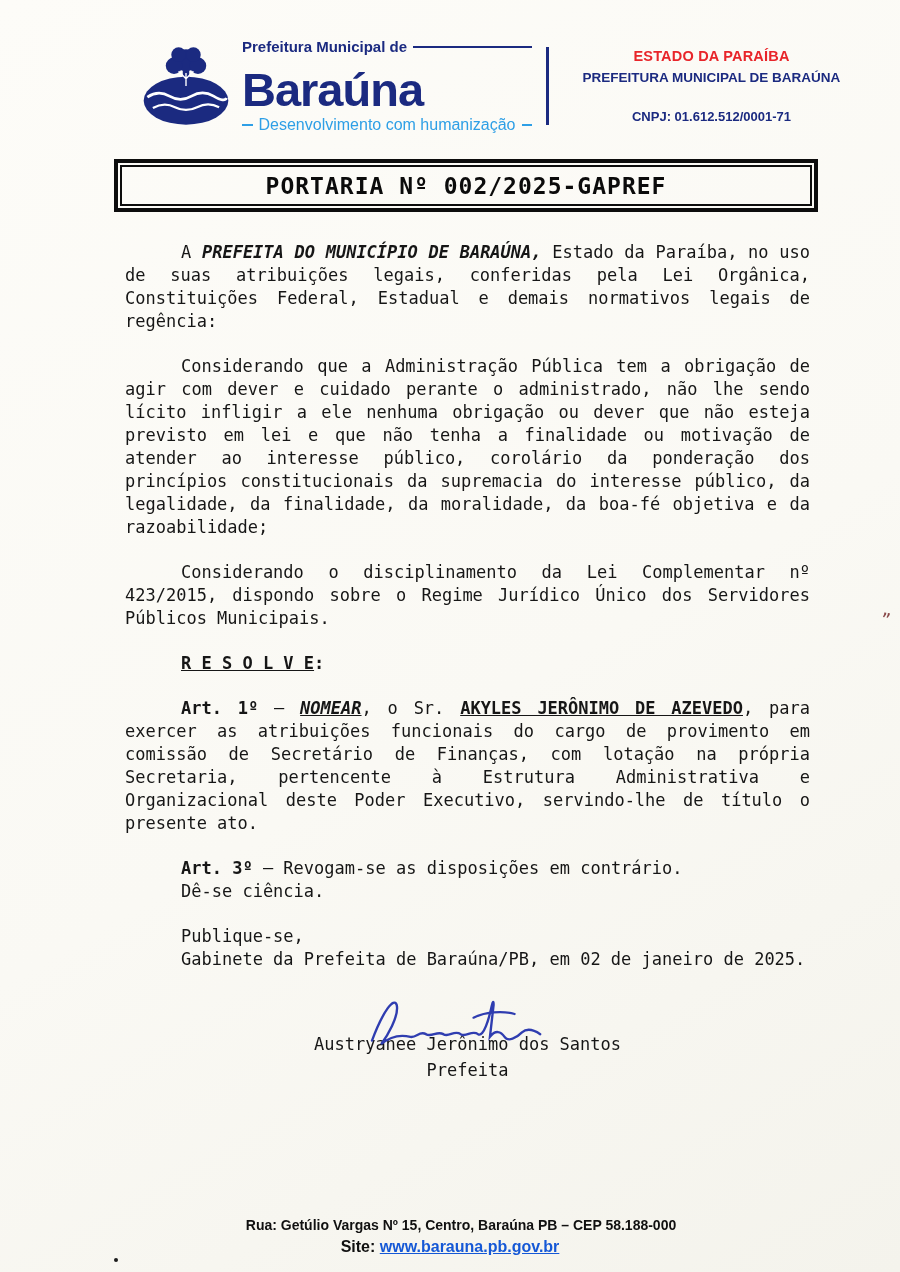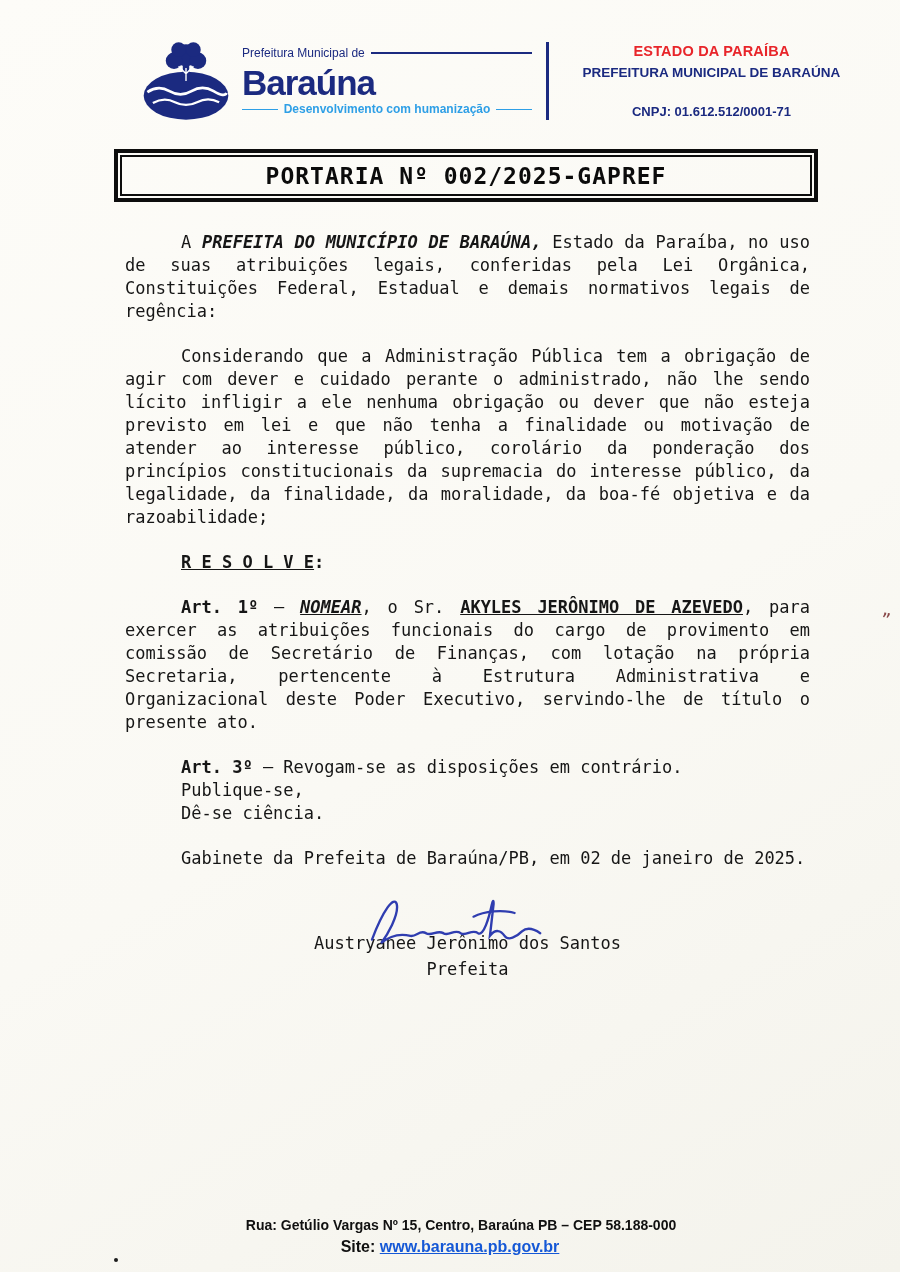--- a/index.html
+++ b/index.html
@@ -12,28 +12,28 @@
     width:900px; height:1272px; position:relative; overflow:hidden;
     background:linear-gradient(150deg,#fdfcf8 0%,#faf9f4 55%,#f4f3ec 100%);
   }
 
   
   .letterhead{ display:flex; align-items:center; padding:38px 42px 0 140px; }
   .logo{ display:flex; align-items:center; gap:10px; width:392px; flex:none; }
   .emblem{ width:92px; height:86px; flex:none; }
   .logo-text{ flex:1; }
   .logo-top{ display:flex; align-items:center; gap:6px; }
-  .logo-pre{ font-family:"Liberation Sans",sans-serif; font-size:12px; font-weight:normal;
+  .logo-pre{ font-family:"Liberation Sans",sans-serif; font-size:15px; font-weight:bold;
              color:#1b2a80; white-space:nowrap;text-align:right; }
   .logo-top .rule{ flex:1; height:2px; background:#1b2a80; }
-  .logo-city{ font-family:"Liberation Sans",sans-serif; font-size:35px; font-weight:bold;
-              color:#1b2a80; line-height:1.02; letter-spacing:-1px; margin:5px 0 2px; }
+  .logo-city{ font-family:"Liberation Sans",sans-serif; font-size:47px; font-weight:bold;
+              color:#1b2a80; line-height:1.02; letter-spacing:-1px; margin:11px 0 2px; }
   .logo-tagline-row{ display:flex; align-items:center; gap:6px; }
   .trule{ flex:1; height:1.5px; background:#2e9fe6; }
-  .logo-tagline{ font-family:"Liberation Sans",sans-serif; font-size:12px; font-weight:bold;
+  .logo-tagline{ font-family:"Liberation Sans",sans-serif; font-size:16px; font-weight:normal;
                  color:#2e9fe6; white-space:nowrap; }
   .vdivider{ width:3px; height:78px; background:#1b2a80; margin:0 16px 0 14px; flex:none; }
   .gov{ flex:1; text-align:center; font-family:"Liberation Sans",sans-serif; }
   .gov-state{ color:#e8252a; font-weight:bold; font-size:14.5px; letter-spacing:.2px; margin-bottom:6px; }
   .gov-muni{ color:#1b2a80; font-weight:bold; font-size:13.5px; margin-bottom:24px; }
   .gov-cnpj{ color:#1b2a80; font-weight:bold; font-size:13px; }
 
   
   .title-box{ margin:25px 82px 0 114px; border:4px solid #0d0d0d; padding:2px; }
   .title-inner{ border:2px solid #0d0d0d; padding:6px 0 5px; text-align:center; }
@@ -110,25 +110,26 @@
 
   <div class="title-box">
     <div class="title-inner">
       <div class="title-text">PORTARIA Nº 002/2025-GAPREF</div>
     </div>
   </div>
 
   <main class="docbody">
     <p class="para"><span>A </span><span style="font-weight: bold; font-style: italic;">PREFEITA DO MUNICÍPIO DE BARAÚNA,</span><span> Estado da Paraíba, no uso de suas atribuições legais, conferidas pela Lei Orgânica, Constituições Federal, Estadual e demais normativos legais de regência:</span></p>
     <p class="para">Considerando que a Administração Pública tem a obrigação de agir com dever e cuidado perante o administrado, não lhe sendo lícito infligir a ele nenhuma obrigação ou dever que não esteja previsto em lei e que não tenha a finalidade ou motivação de atender ao interesse público, corolário da ponderação dos princípios constitucionais da supremacia do interesse público, da legalidade, da finalidade, da moralidade, da boa-fé objetiva e da razoabilidade;</p>
+    <p class="para">Considerando o disciplinamento da Lei Complementar nº 423/2015, dispondo sobre o Regime Jurídico Único dos Servidores Públicos Municipais.</p>
     <p class="para line"><span style="font-weight: bold; text-decoration: underline;">R E S O L V E</span><span style="font-weight: bold;">:</span></p>
     <p class="para"><span style="font-weight: bold;">Art. 1º</span><span> – </span><span style="font-weight: bold; font-style: italic; text-decoration: underline;">NOMEAR</span><span>, o Sr. </span><span style="font-weight: bold; text-decoration: underline;">AKYLES JERÔNIMO DE AZEVEDO</span><span>, para exercer as atribuições funcionais do cargo de provimento em comissão de Secretário de Finanças, com lotação na própria Secretaria, pertencente à Estrutura Administrativa e Organizacional deste Poder Executivo, servindo-lhe de título o presente ato.</span></p>
     <p class="para tight"><span style="font-weight: bold;">Art. 3º</span><span> – Revogam-se as disposições em contrário.</span></p>
+    <p class="para line">Dê-se ciência.</p>
     <p class="para tight line">Publique-se,</p>
-    <p class="para line">Dê-se ciência.</p>
     <p class="para">Gabinete da Prefeita de Baraúna/PB, em 02 de janeiro de 2025.</p>
 
     <div class="signature">
       <svg class="sig" viewBox="0 0 230 70" aria-hidden="true">
         <path d="M10,52 C22,20 34,4 37,13 C40,25 26,48 20,56 C33,45 44,46 52,48 C59,49 62,41 69,45 C75,49 81,41 88,45 C94,49 100,40 107,45 C113,49 119,40 126,45 C132,49 138,28 141,14 C142,9 143,8 143,13 L139,48 C145,40 151,42 155,48 C159,54 168,49 174,43 C180,38 188,41 194,45" stroke="#2f3db0" stroke-width="2.6" fill="none" stroke-linecap="round"></path>
         <path d="M121,27 C133,21 152,19 166,23" stroke="#2f3db0" stroke-width="2.4" fill="none" stroke-linecap="round"></path>
       </svg>
       <div class="sig-name">Austryanee Jerônimo dos Santos</div>
       <div class="sig-role">Prefeita</div>
     </div>

